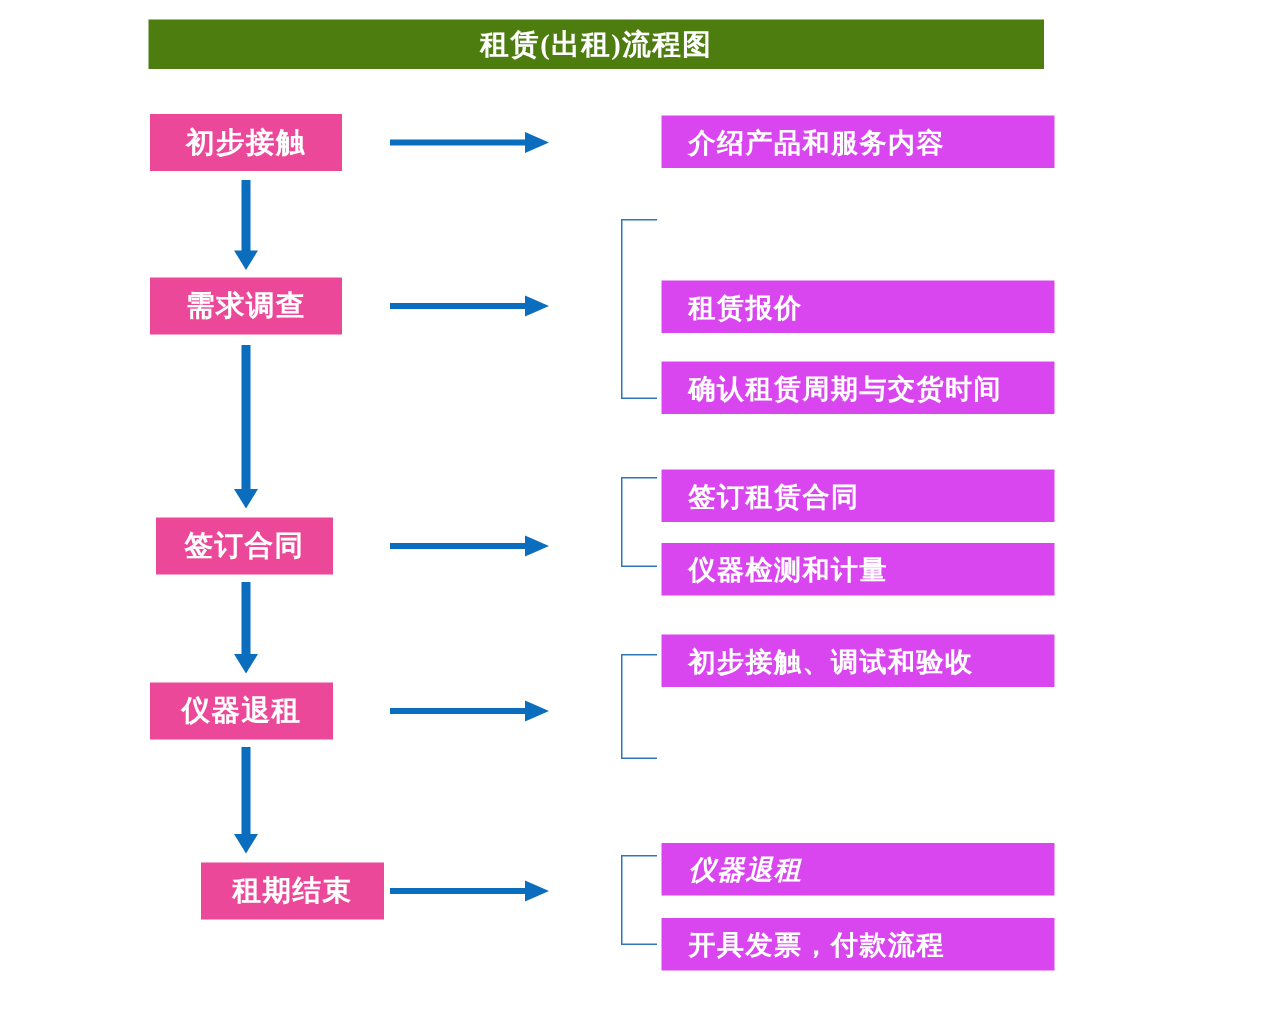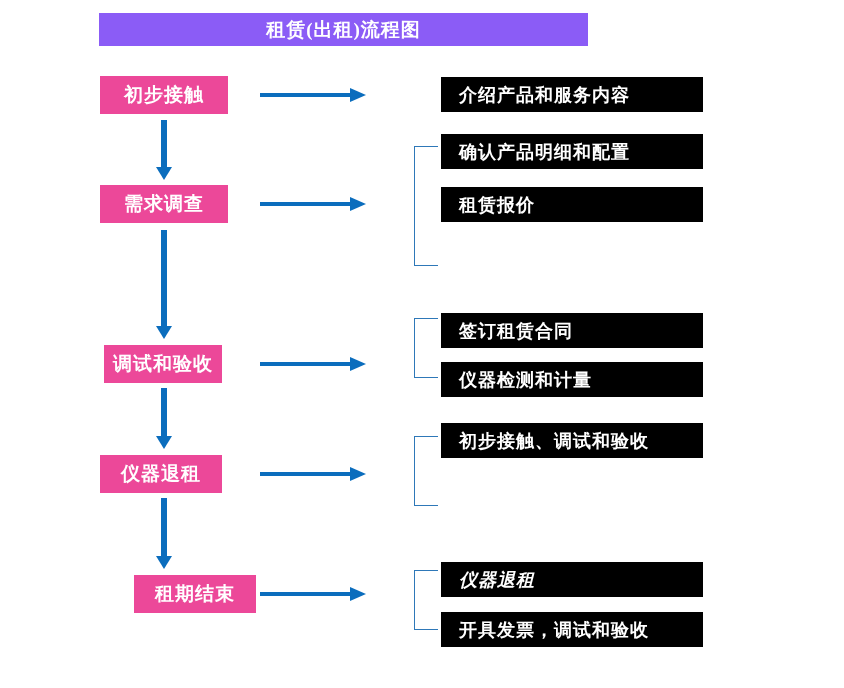--- a/index.html
+++ b/index.html
@@ -17,23 +17,23 @@
     position: relative;
     width: 844px;
     height: 688px;
   }
 
   
   .title-bar {
     position: absolute;
     left: 99px;
     top: 13px;
-    width: 489px;
+    width: 597px;
     height: 33px;
-    background: #8b5cf6;
+    background: #4d7c0f;
     color: #ffffff;
     font-size: 19px;
     font-weight: bold;
     display: flex;
     align-items: center;
     justify-content: center;
     letter-spacing: 1px;
     font-family: Liberation Serif, serif;
   }
 
@@ -47,21 +47,21 @@
     display: flex;
     align-items: center;
     justify-content: center;
     letter-spacing: 1px;
     height: 38px;
   }
 
   
   .detail-box {
     position: absolute;
-    background: #000000;
+    background: #d946ef;
     color: #ffffff;
     font-size: 18px;
     font-weight: bold;
     display: flex;
     align-items: center;
     padding-left: 18px;
     box-sizing: border-box;
     letter-spacing: 1px;
     height: 35px;
     left: 441px;
@@ -129,21 +129,21 @@
 <body>
 
 <div id="canvas">
 
   <div class="title-bar">租赁(出租)流程图</div>
 
   <div class="stage-box" style="left:100px; top:76px; width:128px;">初步接触</div>
 
   <div class="stage-box" style="left:100px; top:185px; width:128px;">需求调查</div>
 
-  <div class="stage-box" style="left:104px; top:345px; width:118px;">调试和验收</div>
+  <div class="stage-box" style="left:104px; top:345px; width:118px;">签订合同</div>
 
   <div class="stage-box" style="left:100px; top:455px; width:122px;">仪器退租</div>
 
   <div class="stage-box" style="left:100px; top:575px; width:122px;margin-left:34px;">租期结束</div>
 
   <div class="v-arrow" style="left:156px; top:120px; height:60px;">
     <div class="shaft" style="height:48px;"></div>
     <div class="head" style="top:47px;"></div>
   </div>
 
@@ -190,29 +190,29 @@
   <div class="bracket" style="left:414px; top:146px; height:120px;"></div>
 
   <div class="bracket" style="left:414px; top:318px; height:60px;"></div>
 
   <div class="bracket" style="left:414px; top:436px; height:70px;"></div>
 
   <div class="bracket" style="left:414px; top:570px; height:60px;"></div>
 
   <div class="detail-box" style="top:77px;">介绍产品和服务内容</div>
 
-  <div class="detail-box" style="top:134px;">确认产品明细和配置</div>
 
   <div class="detail-box" style="top:187px;">租赁报价</div>
 
+  <div class="detail-box" style="top:241px;">确认租赁周期与交货时间</div>
 
   <div class="detail-box" style="top:313px;">签订租赁合同</div>
 
   <div class="detail-box" style="top:362px;">仪器检测和计量</div>
 
   <div class="detail-box" style="top:423px;">初步接触、调试和验收</div>
 
 
   <div class="detail-box" style="top:562px;font-style:italic;">仪器退租</div>
 
-  <div class="detail-box" style="top:612px;">开具发票，调试和验收</div>
+  <div class="detail-box" style="top:612px;">开具发票，付款流程</div>
 
 </div>
 
 </body></html>

